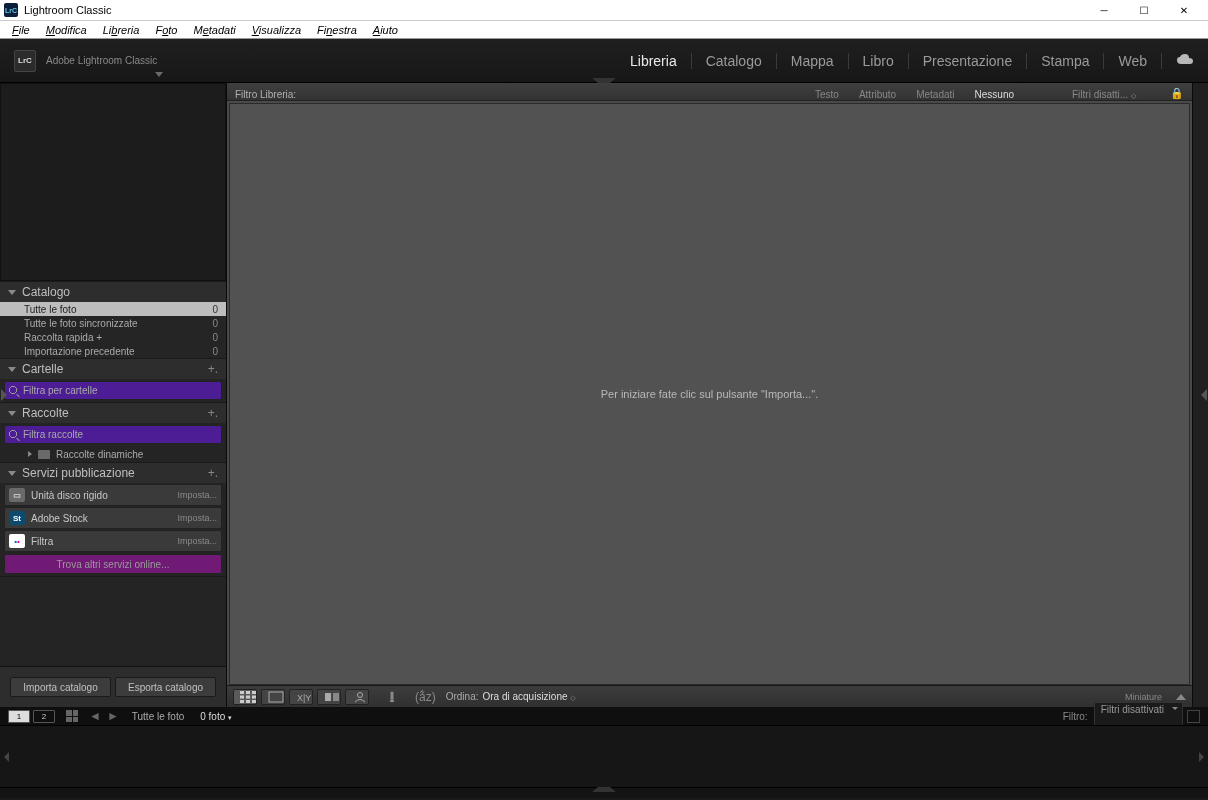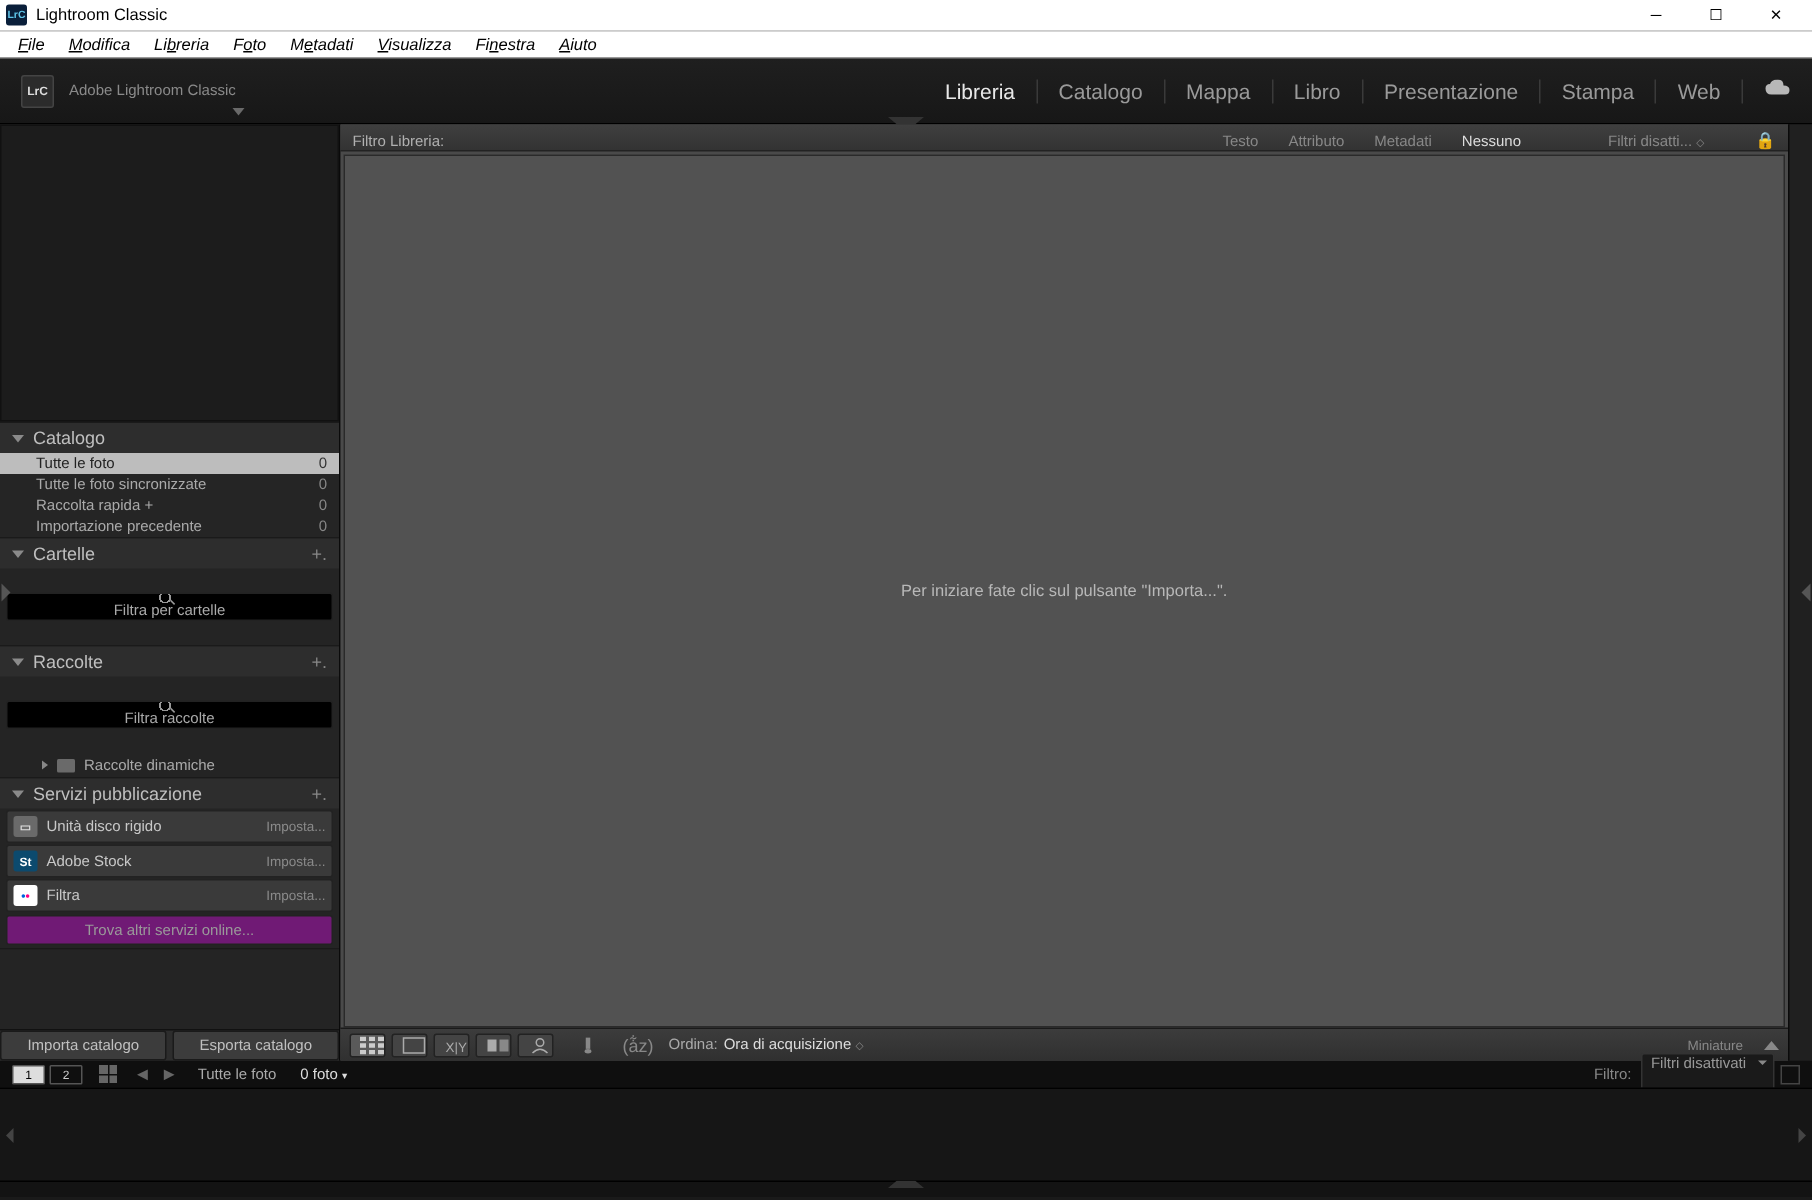--- a/index.html
+++ b/index.html
@@ -41,35 +41,35 @@
 .panel-header .plus { margin-left: auto; color: #888; font-size: 12px; }
 .nav-opts { margin-left: auto; color: #5a5a5a; font-size: 9px; display:flex; gap:8px; }
 .nav-preview { height: 198px; background: #1c1c1c; margin: 0; border: 1px solid #111; }
 
 .cat-list { background: #252525; }
 .cat-row { display: flex; align-items: center; height: 14px; padding: 0 8px 0 24px; font-size: 10px; color: #aaa; justify-content: space-between; }
 .cat-row.sel { background: #bdbdbd; color: #222; }
 .cat-row .cnt { color: #888; font-size: 10px; }
 .cat-row.sel .cnt { color: #333; }
 
-.filter-input-row { display: flex; align-items: center; height: 19px; background: #000000; margin: 16px 4px; border: 1px solid #222; padding: 0 4px; font-size: 10px; color: #aaa; border-radius: 2px; flex-direction: column; }
+.filter-input-row { display: flex; align-items: center; height: 19px; background: #4c1d95; margin: 2px 4px; border: 1px solid #222; padding: 0 4px; font-size: 10px; color: #aaa; border-radius: 2px; }
 .filter-input-row .mag { width: 10px; height: 10px; margin-right: 4px; background: radial-gradient(circle at 40% 40%, transparent 3px, #999 3px, #999 4px, transparent 4px); position: relative; }
 .filter-input-row .mag:after { content:''; position:absolute; width:4px; height:1px; background:#999; bottom:0; right:-1px; transform:rotate(45deg); }
 
 .coll-row { display: flex; align-items: center; height: 16px; padding: 0 8px 0 28px; font-size: 10px; color: #aaa; }
 .coll-row .caret { width:0;height:0;border-top:3px solid transparent;border-bottom:3px solid transparent;border-left:4px solid #888; margin-right:6px; }
 .coll-row .ico { width:12px; height:9px; background:#6a6a6a; margin-right:6px; border-radius:1px; }
 
 .pub-row { display: flex; align-items: center; height: 22px; background: #3a3a3a; margin: 1px 4px; border: 1px solid #222; padding: 0 4px; font-size: 10px; color: #c8c8c8; border-radius: 2px; }
 .pub-row .pico { width: 16px; height: 14px; margin-right: 6px; border-radius: 2px; display:flex;align-items:center;justify-content:center;font-size:8px;font-weight:bold;}
 .pub-row .setup { margin-left: auto; color: #8a8a8a; font-size: 9px; }
 .find-more { display:flex; align-items:center; justify-content:center; height:20px; background:#701a75; margin:2px 4px; border:1px solid #222; font-size:10px; color:#9a9a9a; border-radius:2px; }
 
 .leftpanel .filler { flex: 1; background: #242424; }
-.import-row { display: flex; gap: 4px; padding: 0; background: #2d2d2d; border-top: 1px solid #111; }
+.import-row { display: flex; gap: 4px; padding: 10px; background: #2d2d2d; border-top: 1px solid #111; }
 .import-row .btn { flex: 1; height: 20px; background: #3c3c3c; border: 1px solid #1a1a1a; display:flex; align-items:center; justify-content:center; font-size: 10px; color: #c0c0c0; border-radius: 2px; }
 
 
 .center { flex: 1; display: flex; flex-direction: column; background: #4a4a4a; }
 .filterbar { height: 18px; background: linear-gradient(#3f3f3f,#333); display: flex; align-items: flex-end; padding: 0 8px; font-size: 10px; color: #b0b0b0; border-bottom: 1px solid #222; gap: 28px; }
 .filterbar .lbl { margin-right: auto; }
 .filterbar .ftab { padding: 0 10px; color: #888; }
 .filterbar .ftab.active { color: #ddd; }
 .filterbar .foff { margin-left: 20px; color: #888; }
 .filterbar .lock { margin-left: 6px; color: #888; font-size: 11px; }

